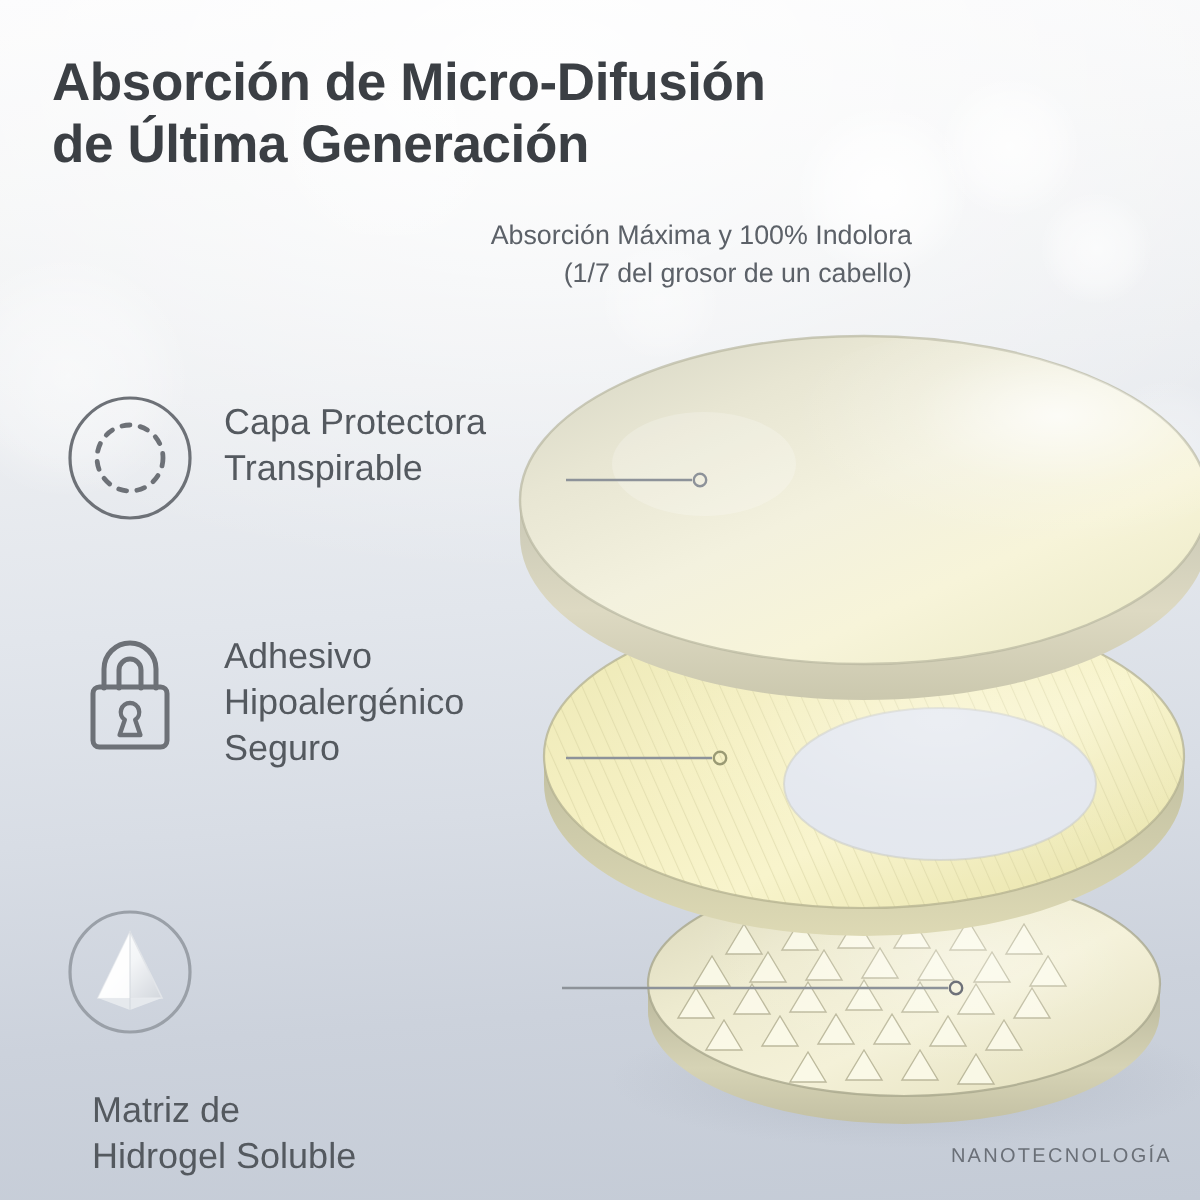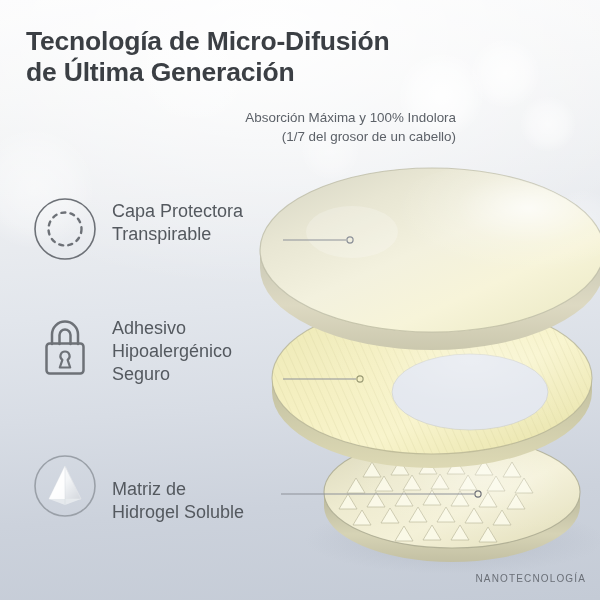--- a/index.html
+++ b/index.html
@@ -80,21 +80,21 @@
 
   
   .product { position: absolute; left: 0; top: 0; width: 600px; height: 600px; pointer-events: none; }
 
   
   .features { position: absolute; left: 0; top: 0; width: 600px; height: 600px; }
 
   .feature { position: absolute; display: flex; align-items: flex-start; }
   .f1 { left: 32px; top: 196px; }
   .f2 { left: 32px; top: 313px; }
-  .f3 { left: 32px; top: 453px; }
+  .f3 { left: 32px; top: 453px; flex-direction: column; }
 
   .icon-wrap {
     width: 66px; height: 66px;
     flex: 0 0 66px;
     position: relative;
   }
 
   .feat-text {
     margin-left: 14px;
     padding-top: 4px;
@@ -278,21 +278,21 @@
       <line x1="283" y1="240" x2="346" y2="240"></line>
       <circle cx="350" cy="240" r="3.1"></circle>
       <line x1="283" y1="379" x2="356" y2="379"></line>
       <circle cx="360" cy="379" r="3.1" stroke="#9a9a74"></circle>
       <line x1="281" y1="494" x2="474" y2="494"></line>
       <circle cx="478" cy="494" r="3.1" stroke="#6e7179"></circle>
     </g>
   </svg>
 
   <div class="header">
-    <div class="title">Tecnología de Micro-Difusión
+    <div class="title">Absorción de Micro-Difusión
 de Última Generación</div>
     <div class="subtitle">Absorción Máxima y 100% Indolora
 (1/7 del grosor de un cabello)</div>
   </div>
 
   <div class="features">
 
     <div class="feature f2">
       <div class="icon-wrap">
         <svg viewBox="0 0 66 66" width="66" height="66">

